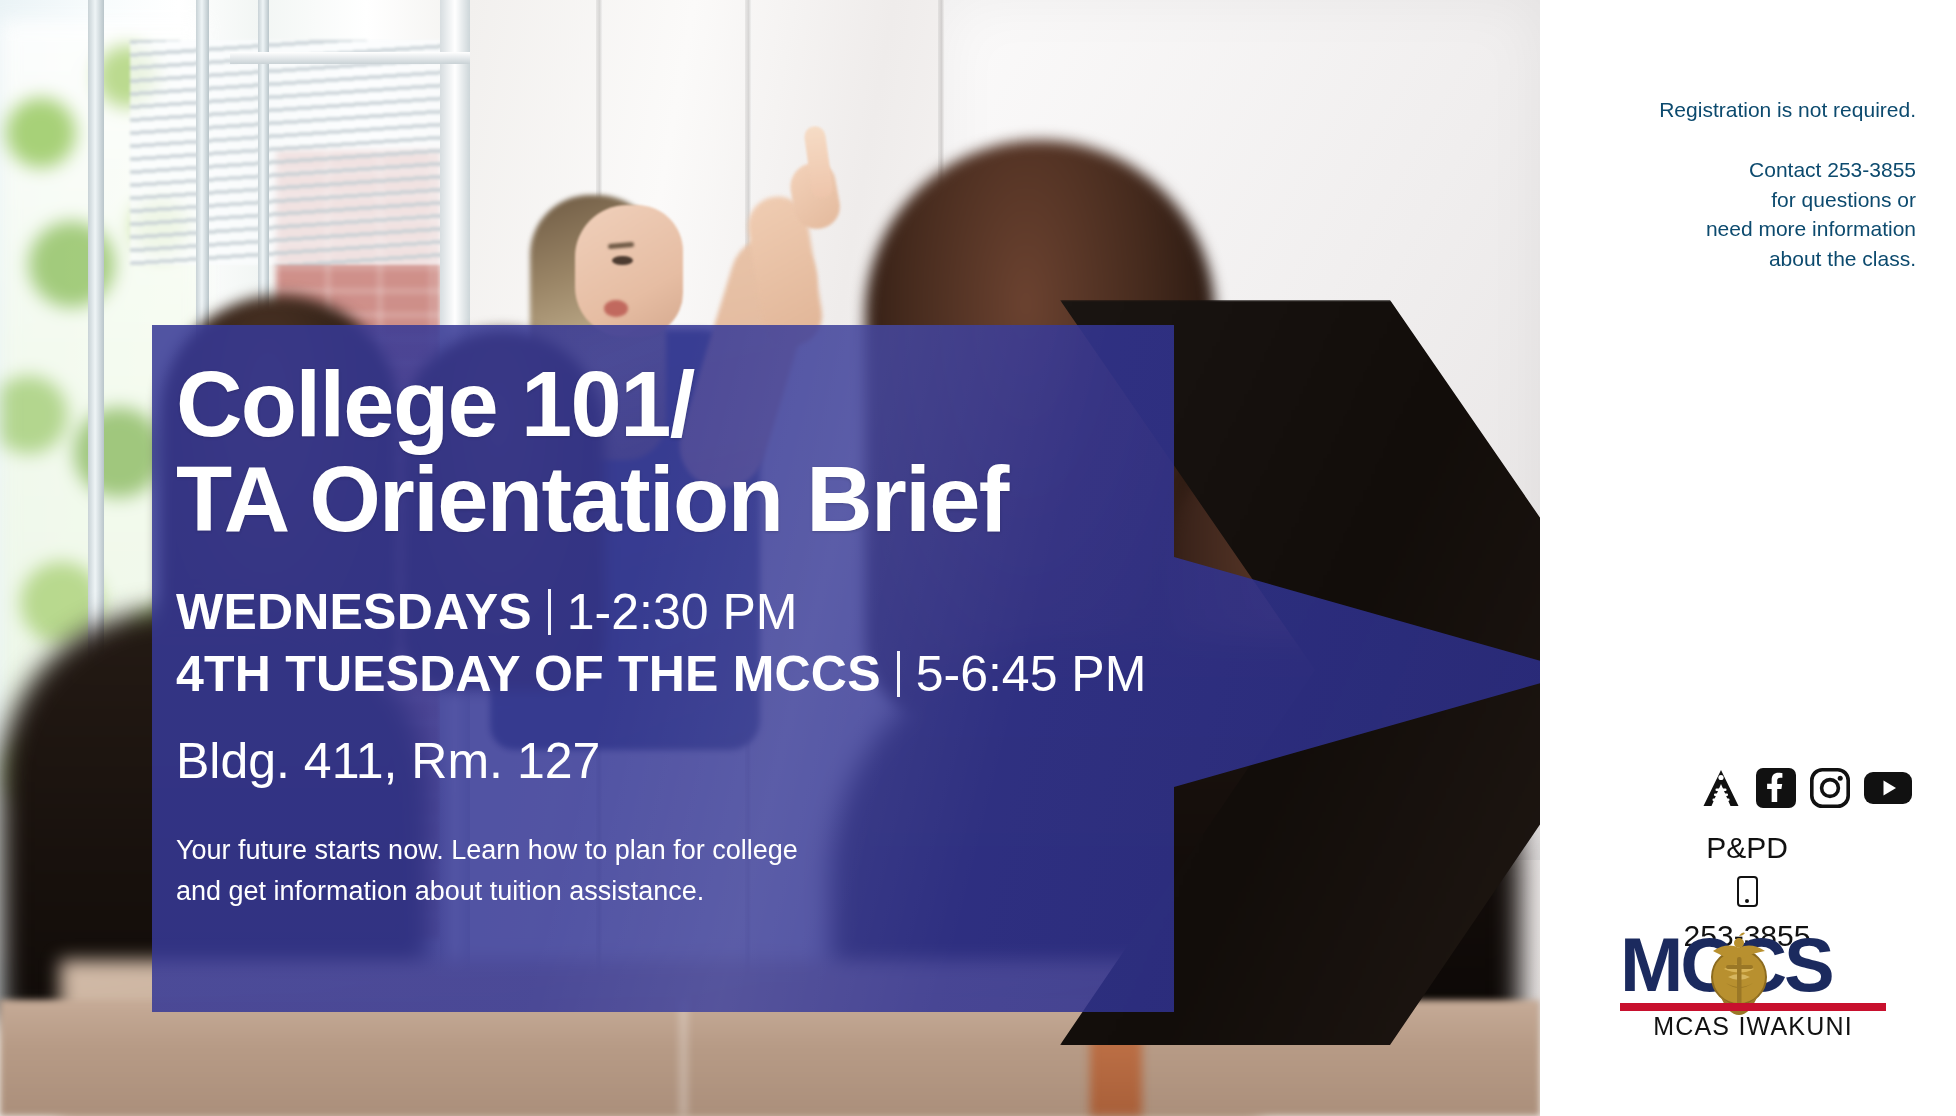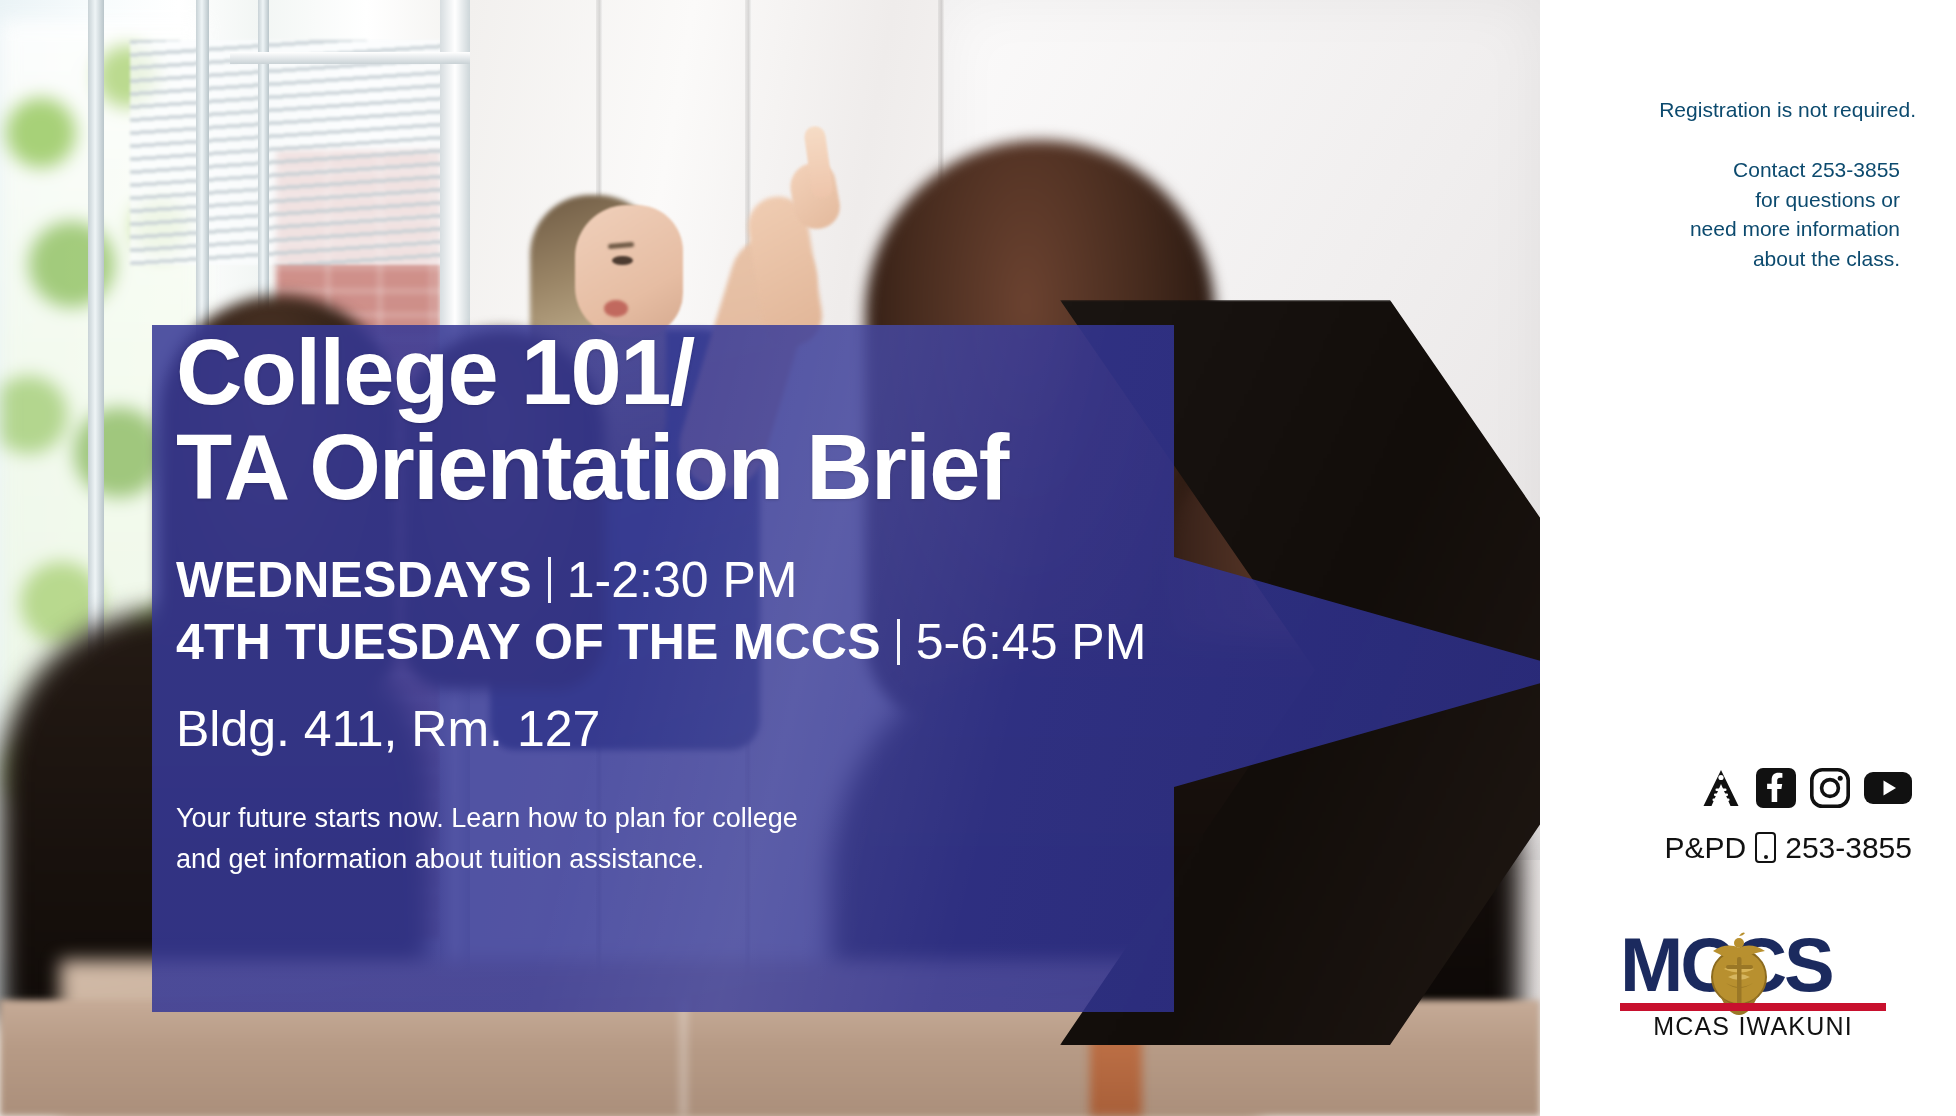--- a/index.html
+++ b/index.html
@@ -170,21 +170,21 @@
   .blue-panel .sheen{
     position:absolute;inset:0;
     background:linear-gradient(104deg, rgba(255,255,255,.035) 0 34%, rgba(255,255,255,.095) 46%, rgba(255,255,255,.02) 60%, rgba(0,0,0,.07) 100%);
     pointer-events:none;
   }
 
   
   .panel-text{position:absolute;left:176px;top:325px;width:1160px;height:687px;color:#fff;}
   .title{
     font-weight:700;font-size:92px;line-height:1.03;letter-spacing:-1.6px;
-    margin:0;text-shadow:0 1px 3px rgba(0,0,0,.18);
+    margin:0;padding-top:32px;text-shadow:0 1px 3px rgba(0,0,0,.18);
   }
   .title .l2{display:block;}
   .sched{margin-top:34px;}
   .sched-row{
     display:flex;align-items:baseline;font-size:50px;line-height:1.25;white-space:nowrap;
   }
   .sched-row .day{font-weight:700;letter-spacing:.2px;}
   .sched-row .sep{
     display:inline-block;width:3px;height:46px;background:#fff;opacity:.95;
     margin:0 16px;transform:translateY(6px);
@@ -193,33 +193,33 @@
   .room{font-size:50px;font-weight:400;margin-top:24px;line-height:1.25;}
   .blurb{font-size:27px;line-height:1.5;margin-top:38px;font-weight:400;max-width:760px;white-space:pre-line;}
 
   
   .sidebar{position:absolute;left:1540px;top:0;width:416px;height:1116px;background:#fff;}
   .side-note{
     position:absolute;right:40px;top:95px;width:330px;
     text-align:right;color:#0c4a6e;font-size:21px;line-height:1.42;
   }
   .side-note .p1{margin:0 0 30px 0;}
-  .side-note .p2{margin:16px;white-space:pre-line;}
+  .side-note .p2{margin:0;white-space:pre-line;}
 
   .socials{
     position:absolute;right:44px;top:768px;width:250px;
     display:flex;justify-content:flex-end;align-items:center;gap:14px;
   }
   .socials svg{display:block;}
 
   .contact{
     position:absolute;right:44px;top:828px;width:330px;text-align:right;
     color:#111;font-size:30px;line-height:1.3;
   }
-  .contact .line1{display:flex;justify-content:flex-end;align-items:center;gap:9px;white-space:nowrap;}
+  .contact .line1{display:flex;justify-content:flex-end;align-items:center;gap:9px;white-space:nowrap;flex-direction:column;}
   .contact .line2{white-space:nowrap;}
   .phone-glyph{
     display:inline-block;width:17px;height:27px;border:2.4px solid #111;border-radius:4px;position:relative;
   }
   .phone-glyph::after{
     content:"";position:absolute;left:50%;bottom:2px;transform:translateX(-50%);
     width:4px;height:4px;background:#111;border-radius:50%;
   }
 
   

